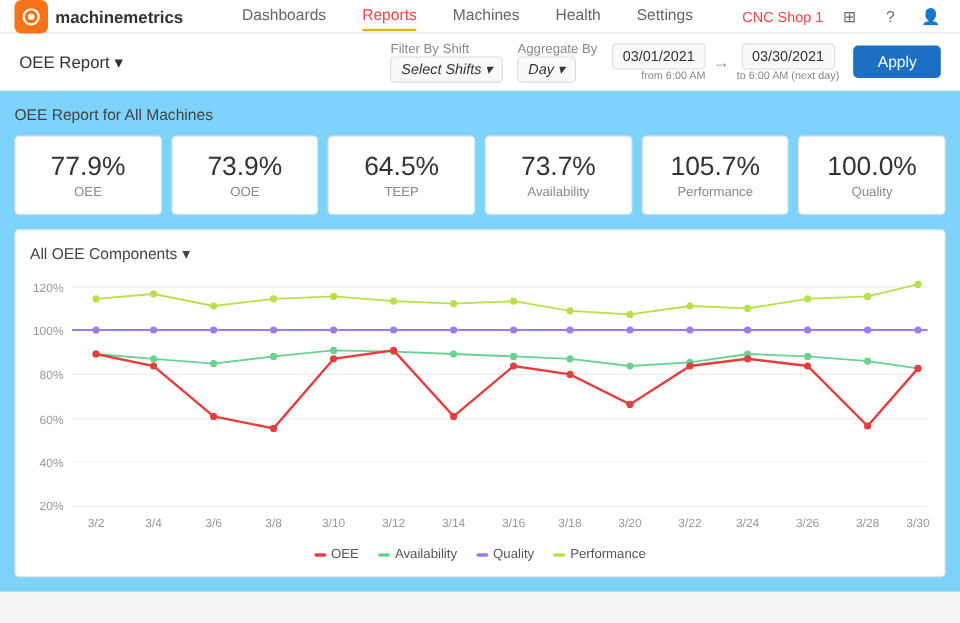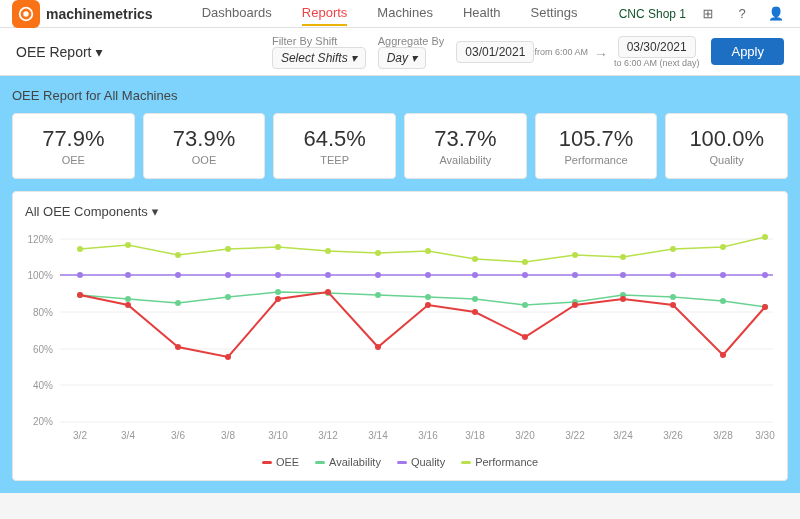--- a/index.html
+++ b/index.html
@@ -8,21 +8,21 @@
     
     .top-nav { background: #fff; border-bottom: 1px solid #e0e0e0; display: flex; align-items: center; height: 28px; padding: 0 12px; }
     .logo { display: flex; align-items: center; gap: 6px; margin-right: 20px; }
     .logo-icon { width: 28px; height: 28px; background: #f97316; border-radius: 6px; display: flex; align-items: center; justify-content: center; }
     .logo-icon svg { width: 18px; height: 18px; }
     .logo-text { font-size: 14px; font-weight: 600; color: #333; }
     .nav-items { display: flex; flex: 1; justify-content: center; gap: 30px; }
     .nav-item { font-size: 13px; color: #666; cursor: pointer; padding: 4px 0; border-bottom: 2px solid transparent; }
     .nav-item.active { color: #ef4444; border-bottom: 2px solid #eab308; font-weight: 500; }
     .nav-right { display: flex; align-items: center; gap: 10px; }
-    .shop-name { font-size: 12px; color: #14532d; margin-left: 12px; }
+    .shop-name { font-size: 12px; color: #ef4444; margin-left: 12px; }
     .icon-btn { width: 24px; height: 24px; display: flex; align-items: center; justify-content: center; cursor: pointer; color: #666; }
 
     
     .toolbar { background: #fff; border-bottom: 1px solid #e0e0e0; display: flex; align-items: center; height: 48px; padding: 0 16px; gap: 12px; }
     .oee-report-label { font-size: 14px; font-weight: 500; color: #333; display: flex; align-items: center; gap: 4px; cursor: pointer; }
     .toolbar-spacer { flex: 1; }
     .filter-group { display: flex; align-items: center; gap: 6px; justify-content: flex-end; }
     .filter-label { font-size: 11px; color: #888; }
     .filter-select { display: flex; align-items: center; gap: 3px; background: #f9f9f9; border: 1px solid #ddd; border-radius: 4px; padding: 3px 8px; cursor: pointer; font-size: 12px; color: #333; font-style: italic; }
     .aggregate-group { display: flex; align-items: center; gap: 6px; }
@@ -98,21 +98,21 @@
   <div class="aggregate-group">
     <div style="display:flex;flex-direction:column;align-items:flex-start;">
       <span class="filter-label">Aggregate By</span>
       <div class="filter-select">
         <span>Day</span>
         <span>▾</span>
       </div>
     </div>
   </div>
   <div class="date-range">
-    <div style="display:flex;flex-direction:row;align-items:center;">
+    <div style="display:flex;flex-direction:column;align-items:flex-end;">
       <div class="date-box">
         <span>03/01/2021</span>
       </div>
       <span class="date-sub">from 6:00 AM</span>
     </div>
     <span class="arrow-icon">→</span>
     <div style="display:flex;flex-direction:column;align-items:center;">
       <div class="date-box">
         <span>03/30/2021</span>
       </div>

